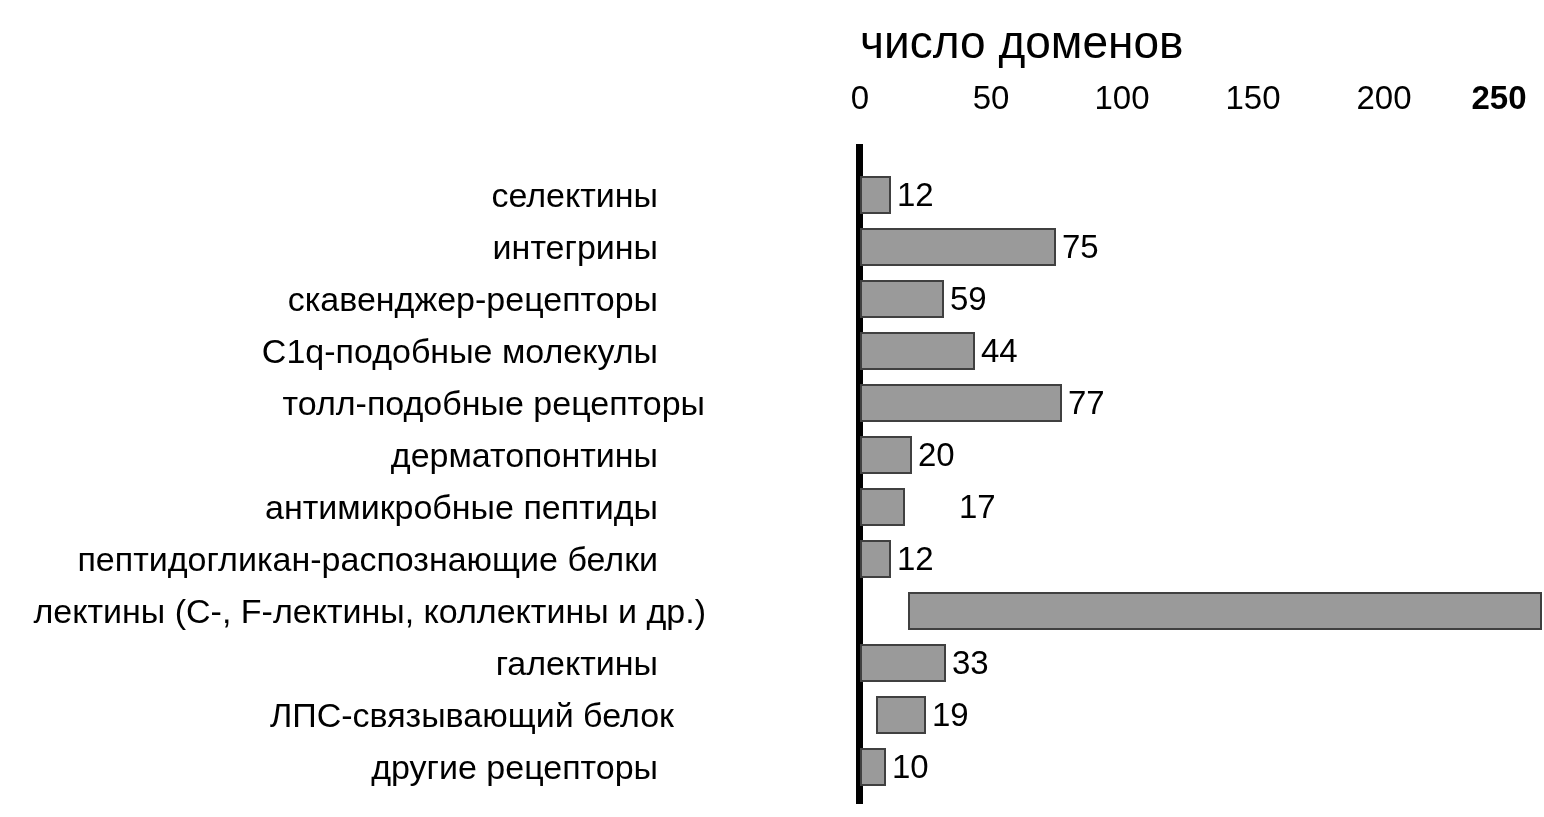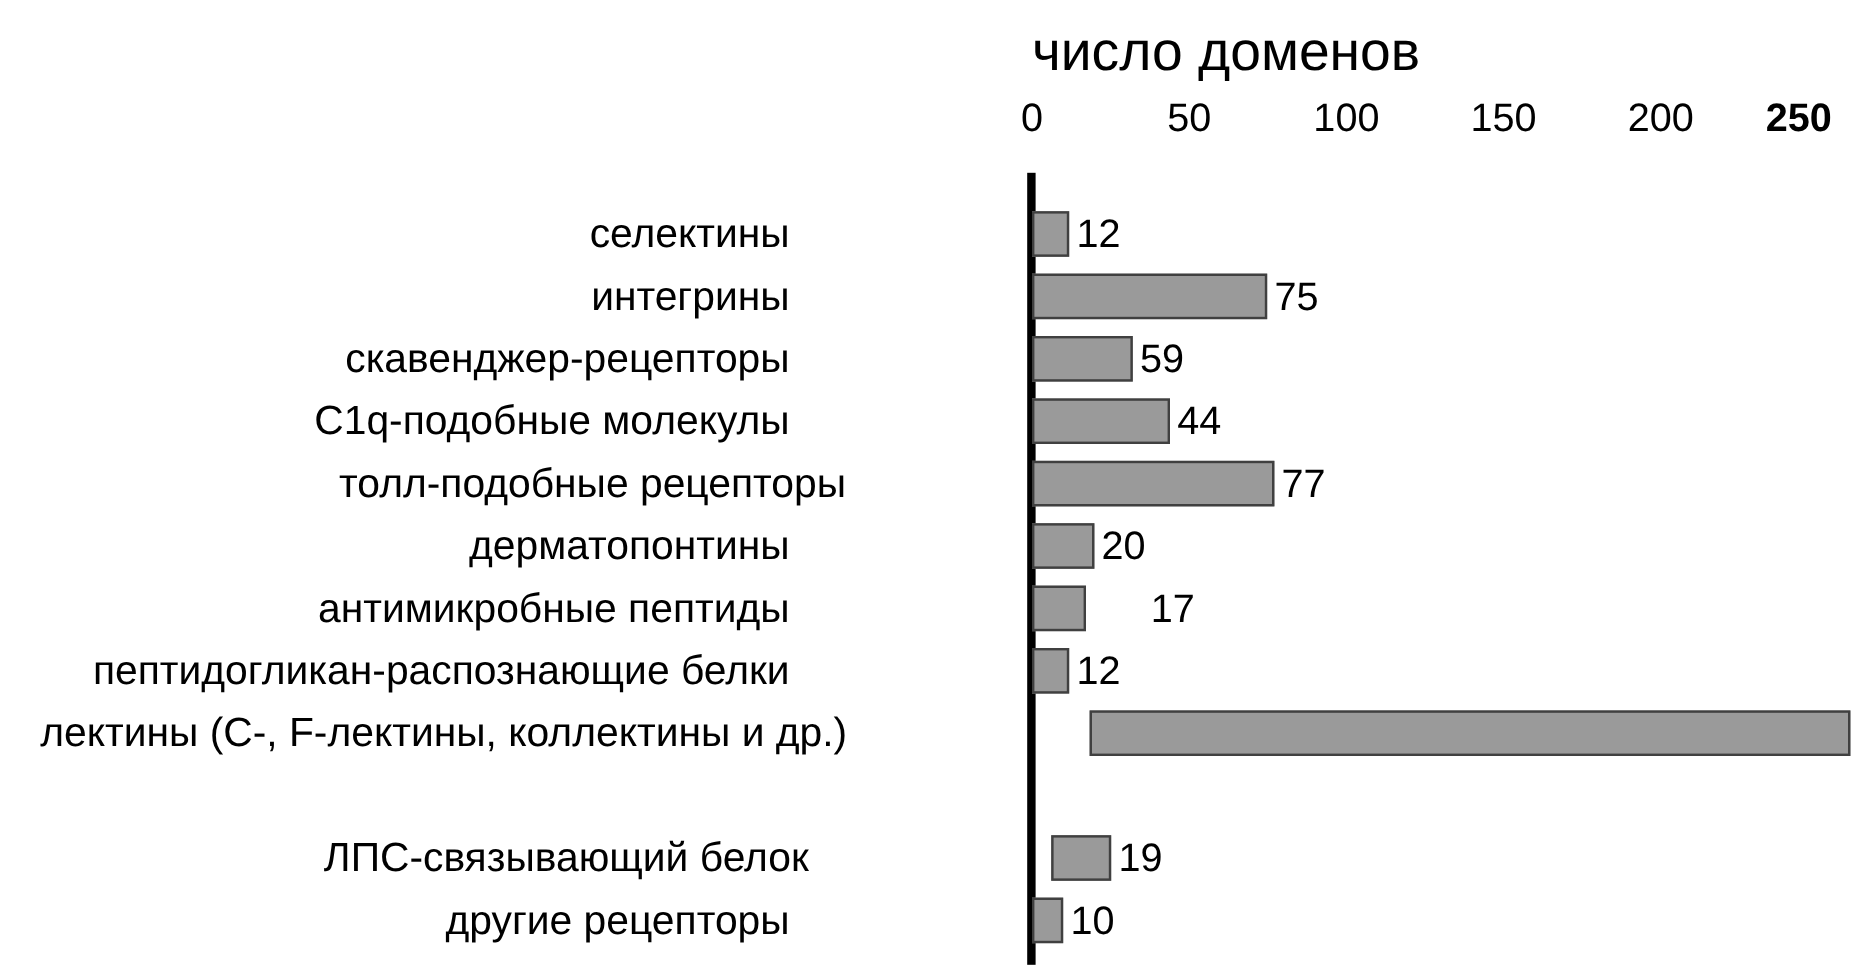--- a/index.html
+++ b/index.html
@@ -191,20 +191,27 @@
     </div>
 
     <div class="bar-row" style="top:446px;margin-left:48px;">
       <div class="bar-label">лектины (C-, F-лектины, коллектины и др.)</div>
       <div class="bar-track">
         <div class="bar-rect" style="width:634px;"></div>
         <div class="bar-value" style="left:638px;">242</div>
       </div>
     </div>
 
+    <div class="bar-row" style="top:498px;">
+      <div class="bar-label">галектины</div>
+      <div class="bar-track">
+        <div class="bar-rect" style="width:86px;"></div>
+        <div class="bar-value" style="left:92px;">33</div>
+      </div>
+    </div>
 
     <div class="bar-row" style="top:550px;margin-left:16px;">
       <div class="bar-label">ЛПС-связывающий белок</div>
       <div class="bar-track">
         <div class="bar-rect" style="width:50px;"></div>
         <div class="bar-value" style="left:56px;">19</div>
       </div>
     </div>
 
     <div class="bar-row" style="top:602px;">

